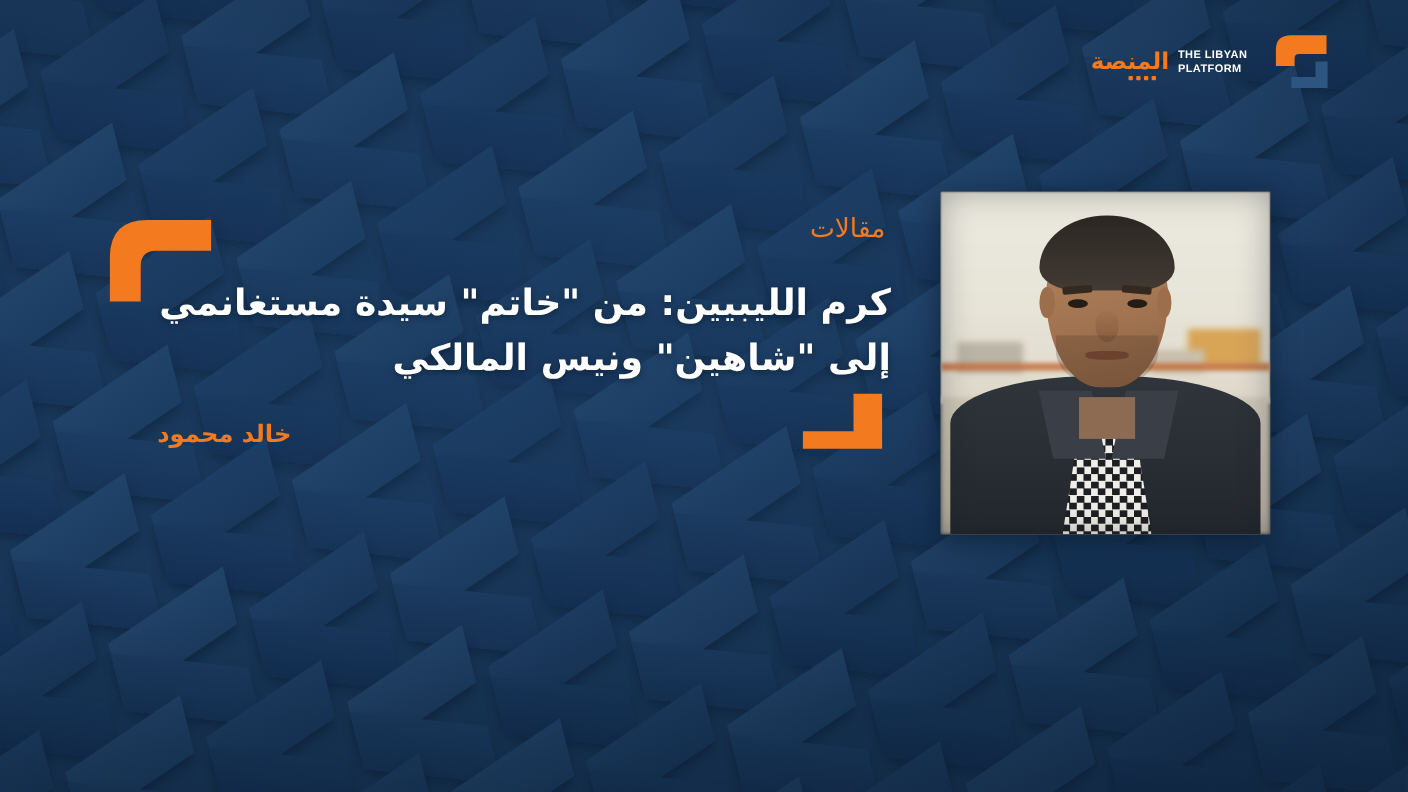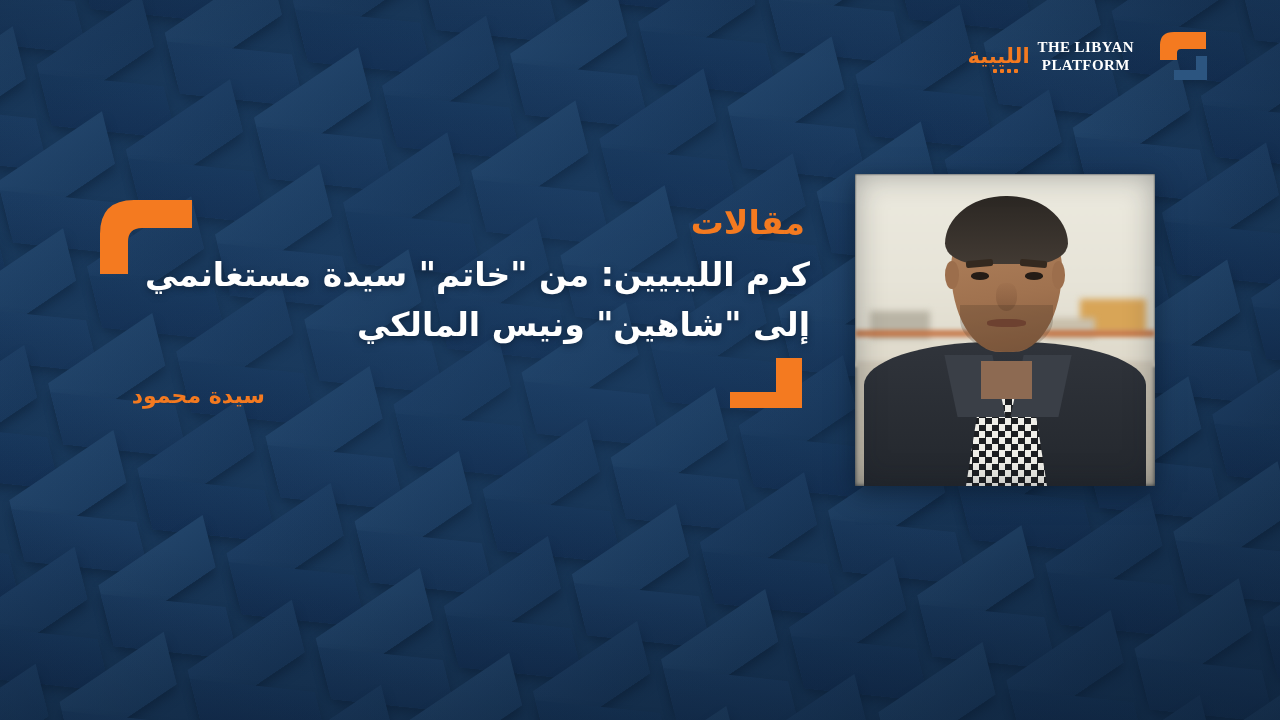--- a/index.html
+++ b/index.html
@@ -119,25 +119,25 @@
     align-items: center;
     gap: 8px;
     margin-top: 3px;
   }
   .logo-ar-sub {
     font-size: 21px;
     font-weight: 700;
     color: #f47a20;
   }
   .logo-en {
-    font-family: Liberation Serif, serif;
+    font-family: Liberation Sans, sans-serif;
     direction: ltr;
-    text-align: center;
+    text-align: left;
     color: #ffffff;
-    font-size: 15px;
+    font-size: 10px;
     font-weight: 700;
     line-height: 1.15;
     letter-spacing: 0.4px;
   }
   .logo-dots {
     position: absolute;
     right: 12px;
     bottom: -6px;
     display: flex;
     gap: 3px;
@@ -151,25 +151,25 @@
   }
 
   
   .bracket {
     position: absolute;
   }
 
   
   .category {
     position: absolute;
-    top: 203px;
+    top: 193px;
     right: 475px;
     color: #f47a20;
-    font-size: 33px;
-    font-weight: 700;
+    font-size: 24px;
+    font-weight: 400;
     letter-spacing: 0;
   }
 
   
   .headline {
     position: absolute;
     top: 250px;
     right: 470px;
     width: 660px;
     text-align: right;
@@ -775,21 +775,21 @@
         <path d="M30 62 L30 52 L52 52 L52 38 L63 38 L63 62 Z" fill="#2c5580"></path>
       </svg>
     </div>
     <div class="logo-text-block">
       <div class="logo-row2">
         <div class="logo-en">
           <div>THE LIBYAN</div>
           <div>PLATFORM</div>
         </div>
         <div style="position:relative;">
-          <div class="logo-ar-sub">الليبية</div>
+          <div class="logo-ar-sub">المنصة</div>
           <div class="logo-dots">
             <i></i>
               <i></i>
               <i></i>
               <i></i>
           </div>
         </div>
       </div>
     </div>
   </div>
@@ -806,21 +806,21 @@
     </svg>
   </div>
 
   <div class="category">مقالات</div>
 
   <div class="headline">
     <span class="ln">كرم الليبيين: من "خاتم" سيدة مستغانمي</span>
     <span class="ln">إلى "شاهين" ونيس المالكي</span>
   </div>
 
-  <div class="author">سيدة محمود</div>
+  <div class="author">خالد محمود</div>
 
   <div class="photo-frame">
     <div class="photo">
       <div class="ph-sky"></div>
       <div class="ph-box-a"></div>
       <div class="ph-box-b"></div>
       <div class="ph-box-c"></div>
       <div class="ph-horiz"></div>
       <div class="ph-lower"></div>
 

